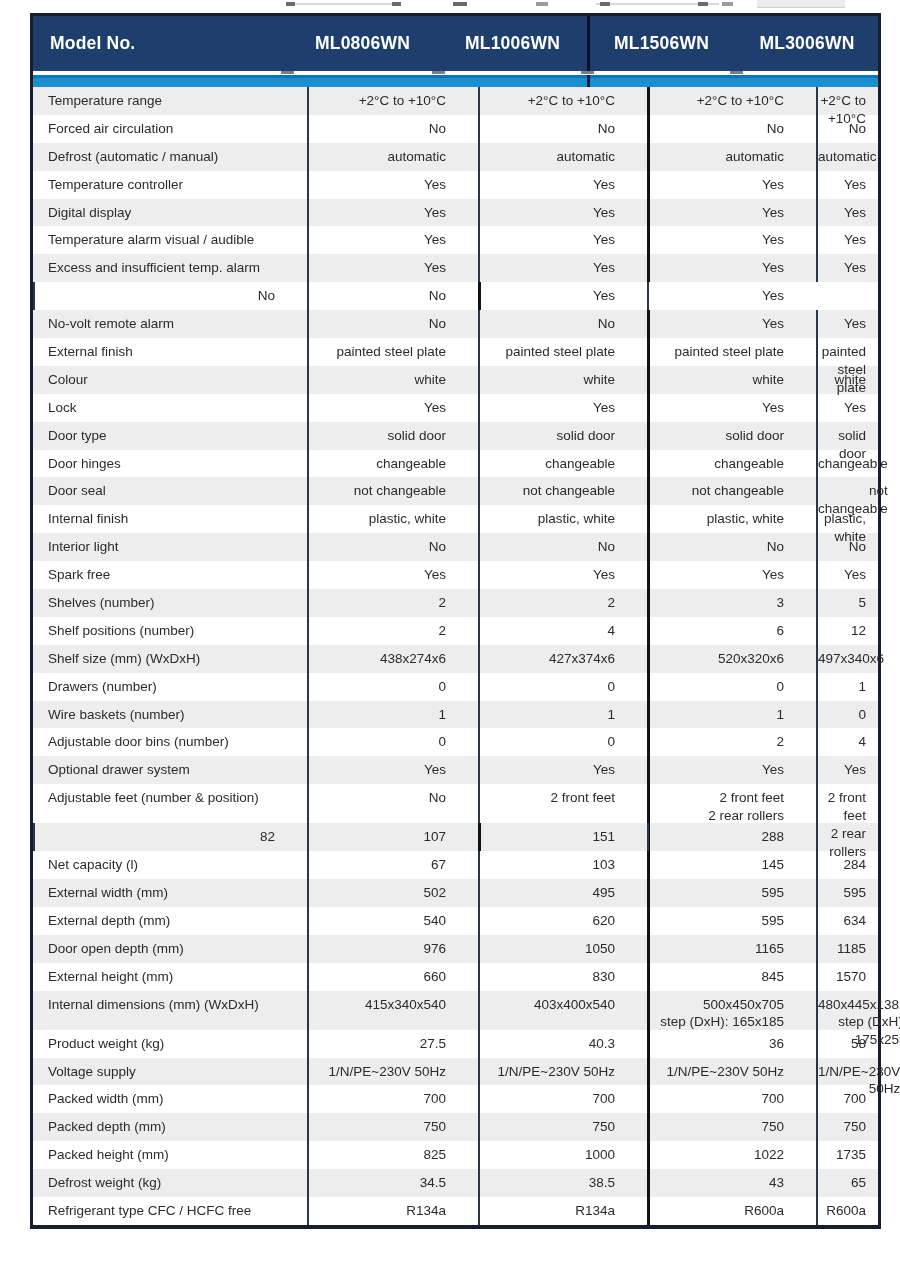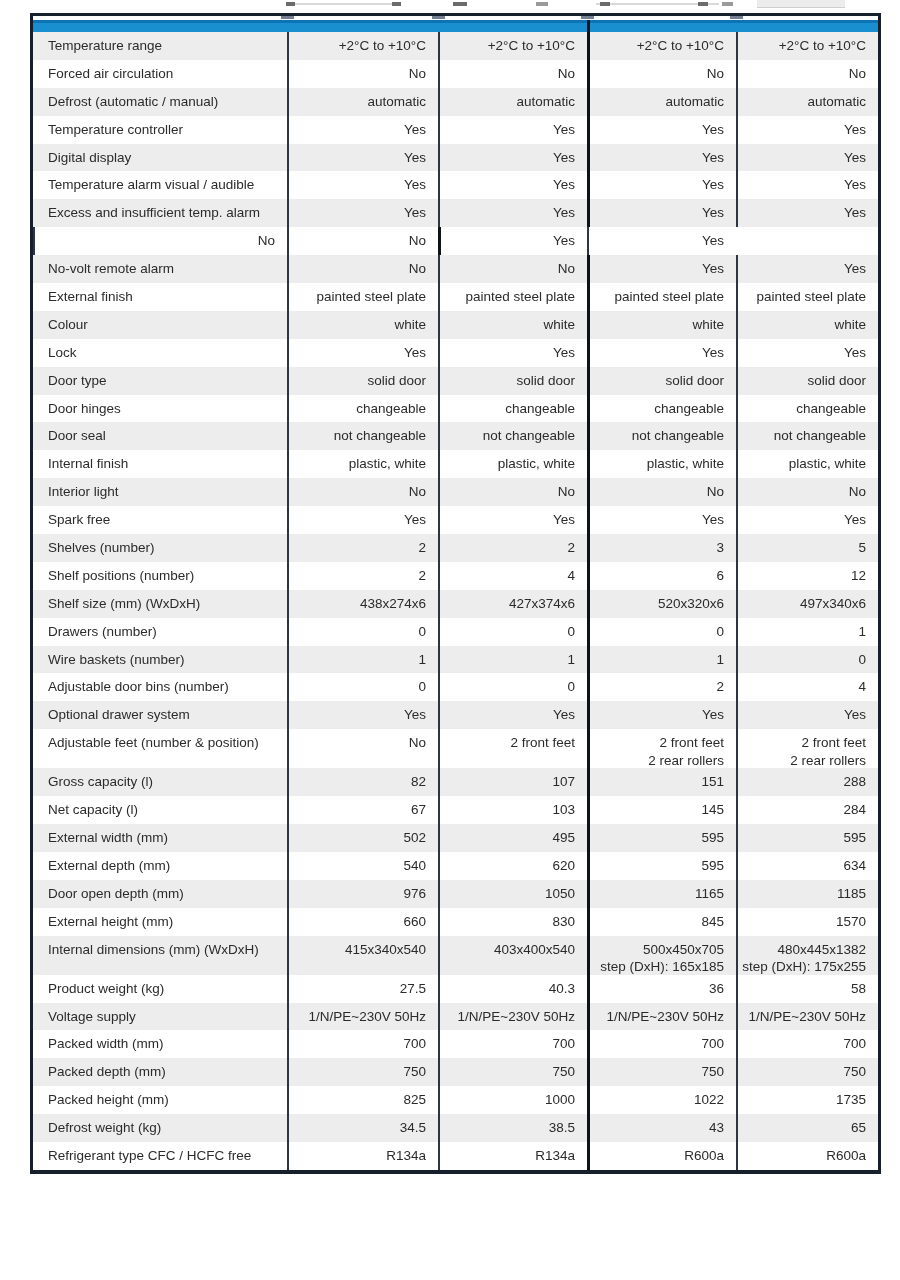--- a/index.html
+++ b/index.html
@@ -40,21 +40,21 @@
   .strip {
     position:relative; height:12px;
     background:linear-gradient(#0c73b5 0, #0c73b5 3px, #1a8fd0 3px, #1a8fd0 100%);
   }
   .strip .black-div { top:0; bottom:0; }
 
   
   .tbody { position:relative; }
   .tr {
     display:grid; grid-template-columns:254px 151px 149px 149px auto;
-    height:27.9px; background:#ffffff;
+    height:27.9px; background:#ffffff;gap:20px;
   }
   .tr.h2 { height:39px; }
   .tr:nth-child(odd) { background:#ededed; }
   .td {
     display:flex; align-items:flex-start; padding-top:5px;
     font-size:13.5px; color:#2b2b2b; line-height:1.32;
     white-space:pre-line; box-sizing:border-box;
   }
   .td-label { padding-left:15px; justify-content:flex-start; }
   .td-val  { justify-content:flex-end; text-align:right; padding-right:12px; border-left:2px solid #2a3644; }
@@ -73,20 +73,28 @@
     <span class="remnant mid" style="left:536px; top:2px; width:12px; height:4px;"></span>
     <span class="remnant" style="left:596px; top:3px; width:123px; height:2px;"></span>
     <span class="remnant dark" style="left:600px; top:2px; width:10px; height:4px;"></span>
     <span class="remnant dark" style="left:698px; top:2px; width:10px; height:4px;"></span>
     <span class="remnant mid" style="left:722px; top:2px; width:11px; height:4px;"></span>
     <span class="remnant" style="left:757px; top:0; width:88px; height:7px; background:#ececec; border-bottom:1px solid #cfcfcf;"></span>
   </div>
 
   <div class="spec-table">
 
+    <div class="thead">
+      <div class="th th-label">Model No.</div>
+      <div class="th th-model">ML0806WN</div>
+      <div class="th th-model">ML1006WN</div>
+      <div class="th th-model">ML1506WN</div>
+      <div class="th th-model">ML3006WN</div>
+      <span class="black-div"></span>
+    </div>
 
     <div class="gap">
       <span class="nub" style="left:248px;"></span>
       <span class="nub" style="left:399px;"></span>
       <span class="nub" style="left:548px;"></span>
       <span class="nub" style="left:697px;"></span>
     </div>
 
     <div class="strip">
       <span class="black-div"></span>
@@ -270,21 +278,20 @@
         <div class="tr h2">
       <div class="td td-label">Adjustable feet (number &amp; position)</div>
       <div class="td td-val">No</div>
       <div class="td td-val">2 front feet</div>
       <div class="td td-val thick">2 front feet
 2 rear rollers</div>
       <div class="td td-val">2 front feet
 2 rear rollers</div>
     </div>
         <div class="tr">
-      <div class="td td-label">Gross capacity (l)</div>
       <div class="td td-val">82</div>
       <div class="td td-val">107</div>
       <div class="td td-val thick">151</div>
       <div class="td td-val">288</div>
     </div>
         <div class="tr">
       <div class="td td-label">Net capacity (l)</div>
       <div class="td td-val">67</div>
       <div class="td td-val">103</div>
       <div class="td td-val thick">145</div>

